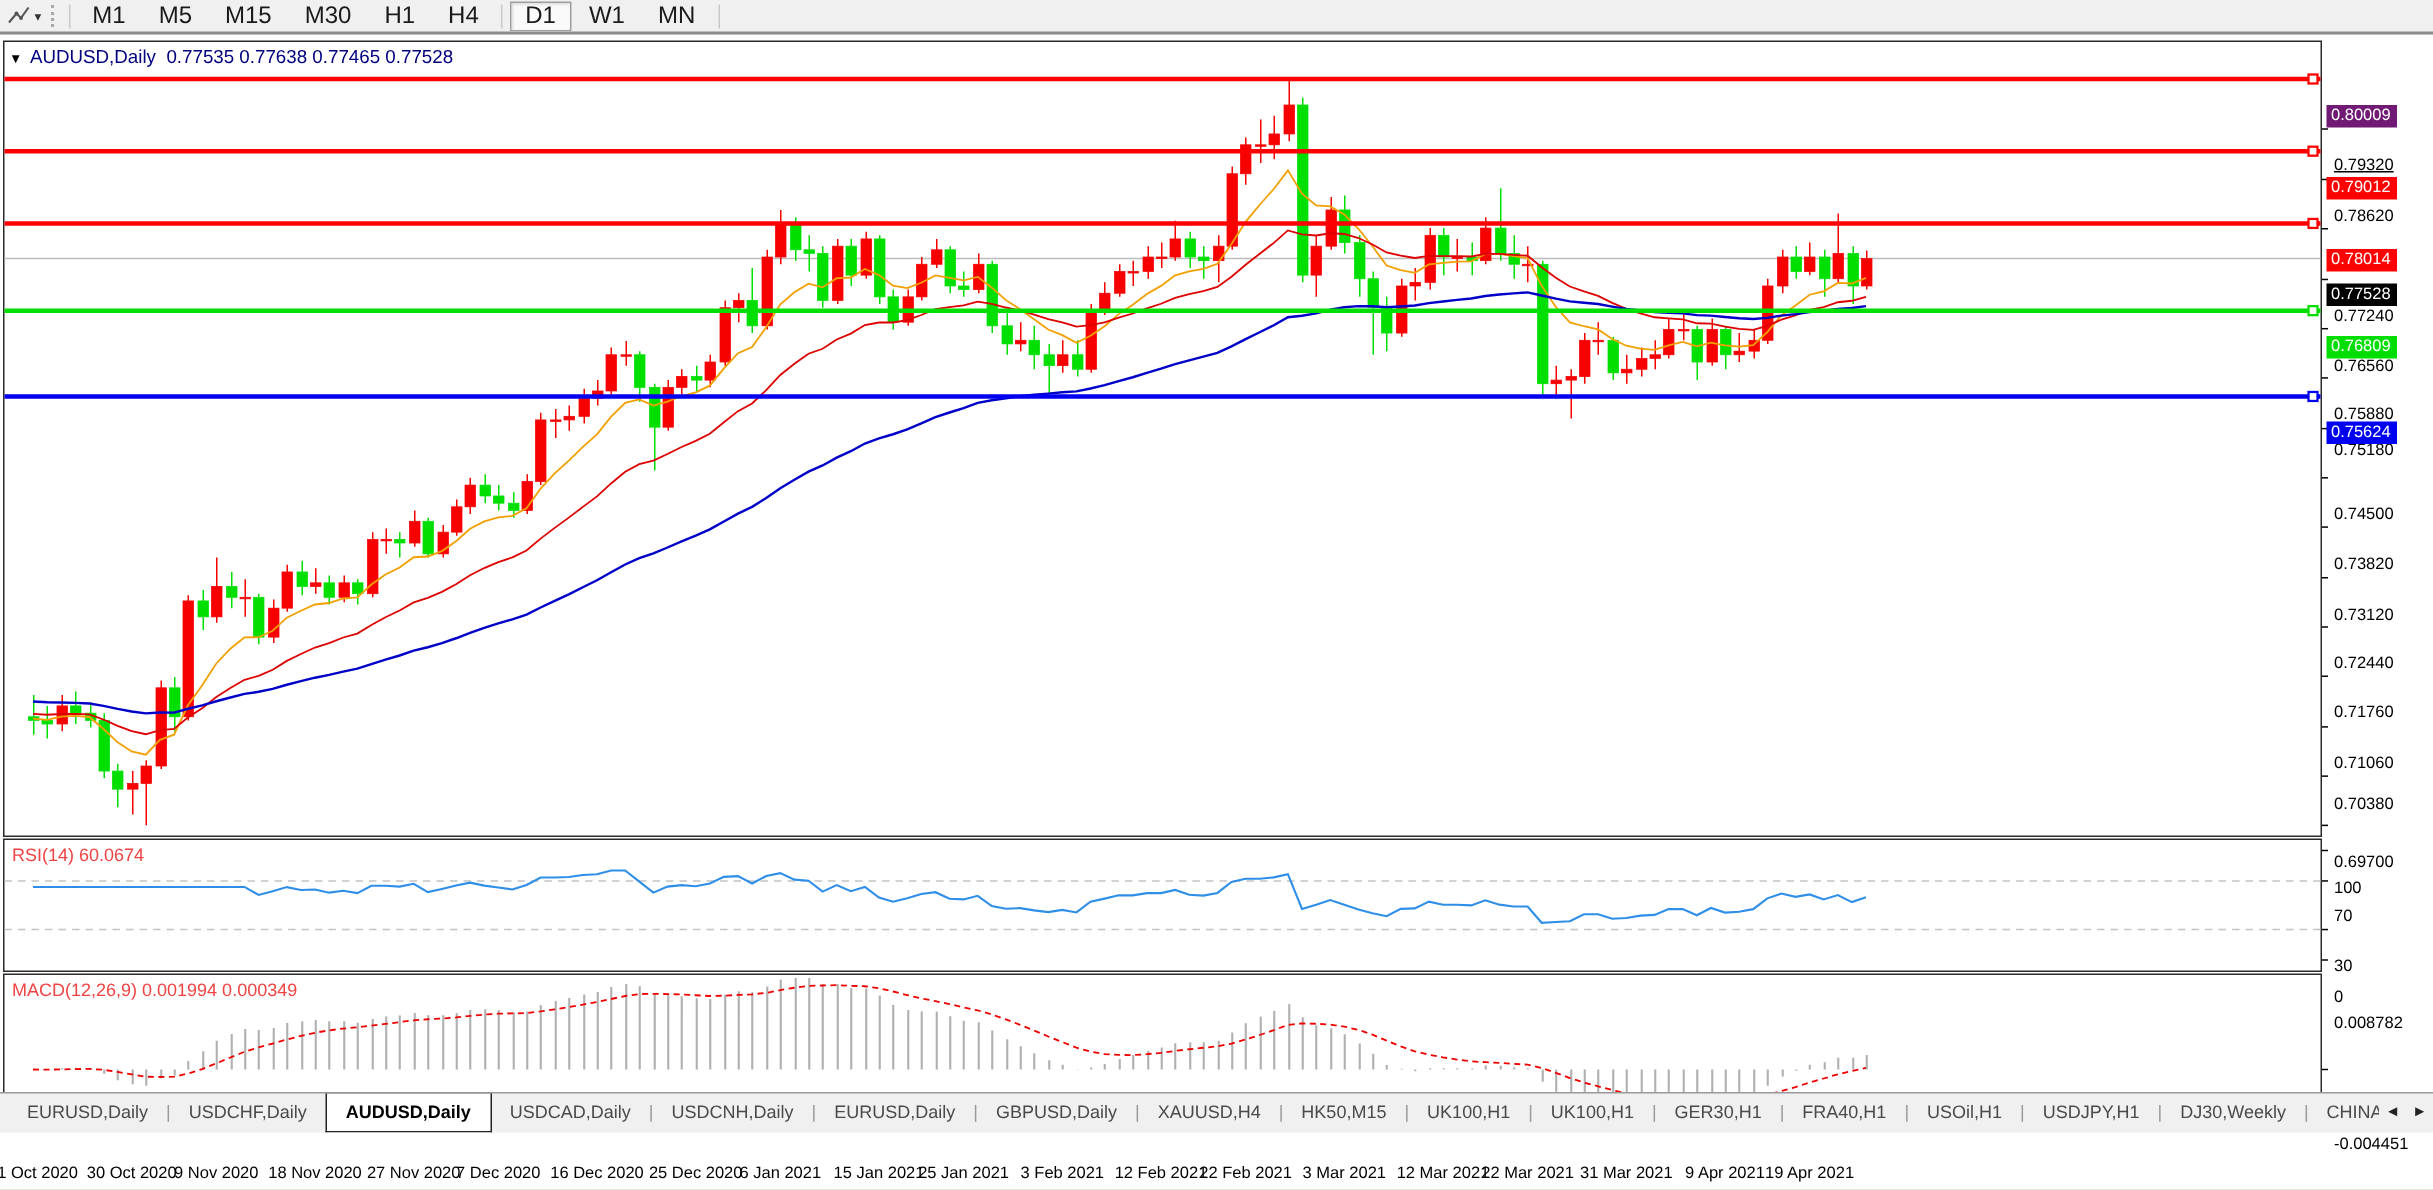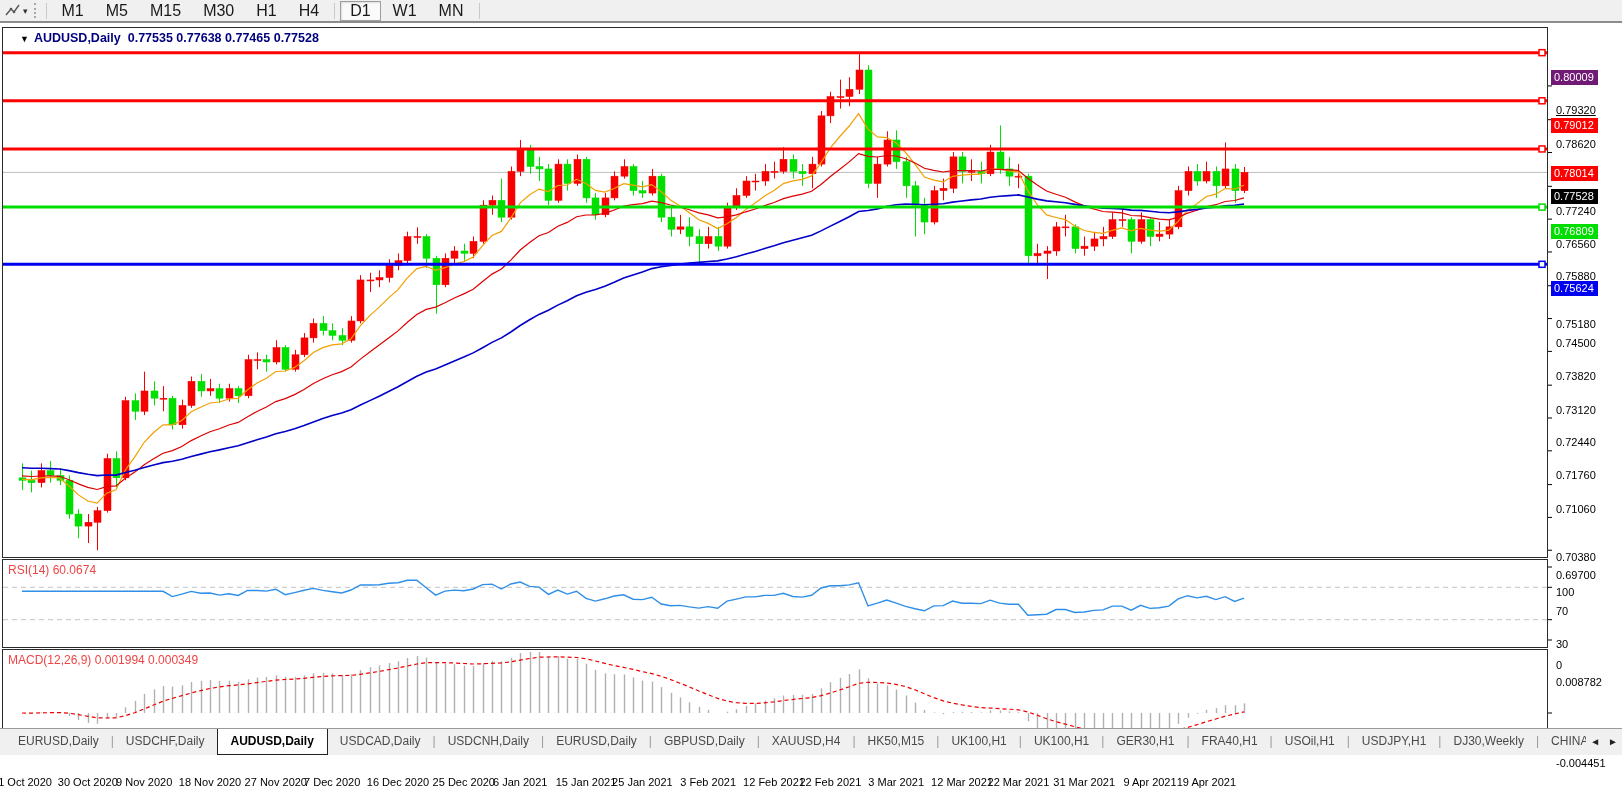--- a/index.html
+++ b/index.html
@@ -13,21 +13,21 @@
   .caret{font-size:9px;color:#333;margin-left:1px;margin-right:4px;}
   .grip{height:15px;border-left:2px dotted #a8a8a8;margin:0 6px 0 2px;}
   .tf-buttons{display:flex;align-items:center;}
   .tf-btn{font-size:16px;color:#1a1a1a;padding:2px 9px;margin:0 1px;border:1px solid transparent;
     background:transparent;line-height:14px;cursor:default;}
   .tf-btn.active{background:#fafafa;border:1px solid #9e9e9e;box-shadow:inset 1px 1px 2px rgba(0,0,0,0.12);}
   .tb-sep{height:16px;border-left:1px solid #c9c9c9;margin:0 4px;}
   
   .chart-window{position:absolute;left:0;top:25px;width:1622px;height:740px;background:#fff;}
   #chart-svg{position:absolute;left:0;top:0;}
-  .chart-title{position:absolute;left:20px;top:6px;font-size:12.5px;color:#00007f;white-space:nowrap;font-weight:bold;}
+  .chart-title{position:absolute;left:6px;top:6px;font-size:12.5px;color:#00007f;white-space:nowrap;}
   .chart-title .mk{color:#000;font-size:9px;margin-right:5px;}
   .panel-label{position:absolute;left:8px;font-size:12px;color:#ef4444;white-space:nowrap;}
   .tick-label{position:absolute;left:1556px;font-size:11px;color:#000;white-space:nowrap;}
   .axis-box{position:absolute;left:1551px;font-size:11px;color:#fff;padding:1px 4px 1px 3px;
     line-height:13px;white-space:nowrap;}
   .sub-axis-label{position:absolute;left:1556px;font-size:11px;color:#000;white-space:nowrap;}
   .date-label{position:absolute;font-size:11px;color:#000;white-space:nowrap;transform:translateX(-50%);}
   
   .tabbar{position:absolute;left:0;top:728px;width:1622px;height:27px;background:#f0f0f0;
     border-top:1px solid #9a9a9a;display:flex;align-items:flex-start;box-sizing:border-box;}
@@ -553,28 +553,28 @@
     <div class="panel-label" style="top:538px">RSI(14) 60.0674</div>
     <div class="panel-label" style="top:628px">MACD(12,26,9) 0.001994 0.000349</div>
 
     <div id="price-axis">
         <div class="tick-label" style="top: 79.4197px; text-decoration: underline;">0.79320</div>
         <div class="tick-label" style="top: 113.206px;">0.78620</div>
         <div class="tick-label" style="top: 146.027px;">0.77940</div>
         <div class="tick-label" style="top: 179.814px;">0.77240</div>
         <div class="tick-label" style="top: 212.635px;">0.76560</div>
         <div class="tick-label" style="top: 245.456px;">0.75880</div>
-        <div class="tick-label" style="top: 293px;">0.75180</div>
+        <div class="tick-label" style="top: 269px;">0.75180</div>
         <div class="tick-label" style="top: 312.064px;">0.74500</div>
         <div class="tick-label" style="top: 344.885px;">0.73820</div>
         <div class="tick-label" style="top: 378.672px;">0.73120</div>
         <div class="tick-label" style="top: 411.493px;">0.72440</div>
         <div class="tick-label" style="top: 444.314px;">0.71760</div>
         <div class="tick-label" style="top: 478.1px;">0.71060</div>
-        <div class="tick-label" style="top: 526px;">0.70380</div>
+        <div class="tick-label" style="top: 505px;">0.70380</div>
         <div class="tick-label" style="top: 543.743px;">0.69700</div>
         <div class="axis-box" style="top: 44.6641px; background: #701a75; text-align: right;">0.80009</div>
         <div class="axis-box" style="top: 92.7858px; background: rgb(254, 0, 0);">0.79012</div>
         <div class="axis-box" style="top: 140.956px; background: rgb(254, 0, 0);">0.78014</div>
         <div class="axis-box" style="top: 199.117px; background: rgb(0, 221, 0);">0.76809</div>
         <div class="axis-box" style="top: 256.312px; background: rgb(0, 0, 240);">0.75624</div>
         <div class="axis-box" style="top: 164.413px; background: rgb(0, 0, 0);">0.77528</div>
       </div>
     <div id="rsi-axis">
         <div class="sub-axis-label" style="top: 561px;">100</div>

